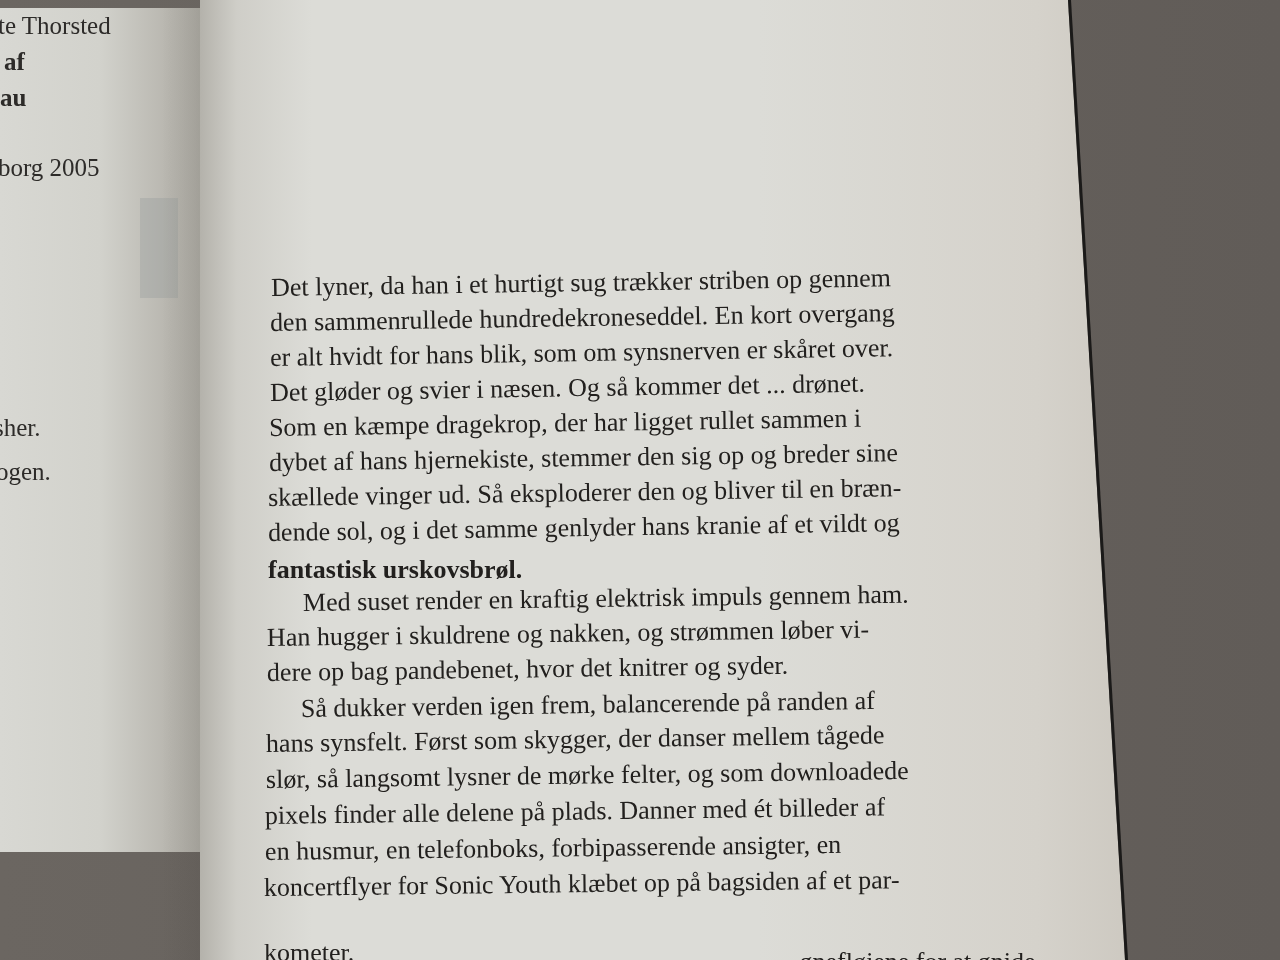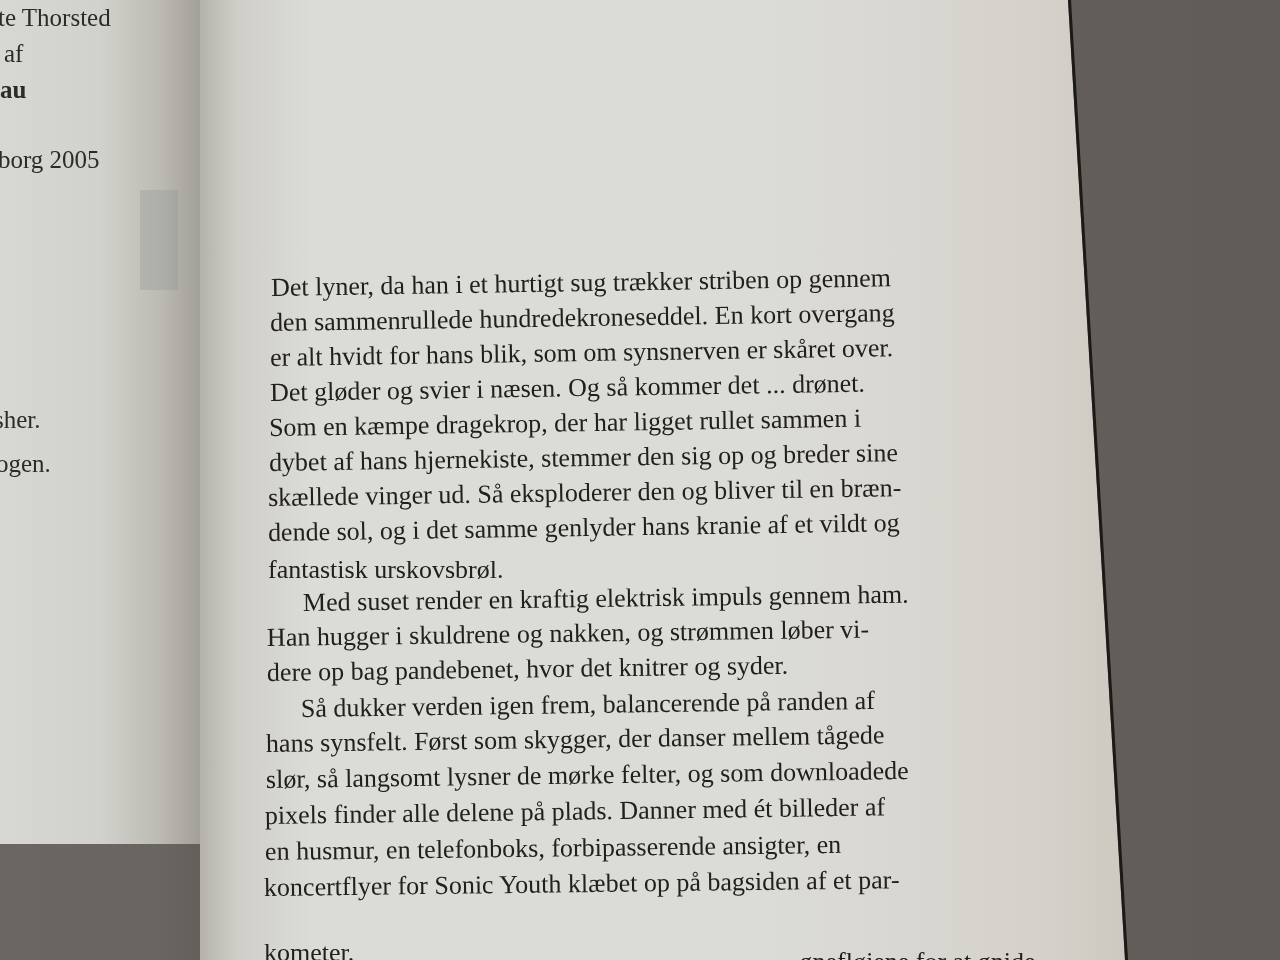--- a/index.html
+++ b/index.html
@@ -14,21 +14,21 @@
       position: relative;
       width: 1280px;
       height: 960px;
       overflow: hidden;
       background: linear-gradient(90deg, #6b6661 0%, #615c58 100%);
     }
     
     .left-page {
       position: absolute;
       left: 0;
-      top: 0;
+      top: 8px;
       width: 215px;
       height: 844px;
       background: linear-gradient(90deg, #d8d8d3 0%, #d2d2cc 45%, #b9b7b0 75%, #a9a79f 100%);
       padding-left: 7px;
     }
     .left-page .gutter-shadow {
       position: absolute;
       right: 0;
       top: 0;
       width: 60px;
@@ -99,41 +99,41 @@
   </style>
 </head>
 <body>
 
 <div class="scene">
 
   <div class="left-page">
     <div class="left-rect"></div>
     <div class="gutter-shadow"></div>
     <div class="left-line" style="left:-2px; top:4px;">te Thorsted</div>
-    <div class="left-line" style="left:4px; top:40px;">af</div>
+    <div class="left-line" style="left:4px; top:40px;font-weight:bold;">af</div>
     <div class="left-line" style="left:0px; top:76px;font-weight:bold;">au</div>
     <div class="left-line" style="left:-2px; top:146px;">borg 2005</div>
     <div class="left-line" style="left:-6px; top:406px;">sher.</div>
     <div class="left-line" style="left:-4px; top:450px;">ogen.</div>
   </div>
 
   <div class="right-page-fill"></div>
   <div class="page-edge"></div>
 
 
   <div class="body-text">
     <div class="line" style="left:271px; top:268px; transform: rotate(-0.9deg);">Det lyner, da han i et hurtigt sug trækker striben op gennem</div>
     <div class="line" style="left:270px; top:303px; transform: rotate(-0.9deg);">den sammenrullede hundredekroneseddel. En kort overgang</div>
     <div class="line" style="left:270px; top:338px; transform: rotate(-0.9deg);">er alt hvidt for hans blik, som om synsnerven er skåret over.</div>
     <div class="line" style="left:270px; top:373px; transform: rotate(-0.9deg);">Det gløder og svier i næsen. Og så kommer det ... drønet.</div>
     <div class="line" style="left:269px; top:408px; transform: rotate(-0.9deg);">Som en kæmpe dragekrop, der har ligget rullet sammen i</div>
     <div class="line" style="left:269px; top:443px; transform: rotate(-0.9deg);">dybet af hans hjernekiste, stemmer den sig op og breder sine</div>
     <div class="line" style="left:268px; top:478px; transform: rotate(-0.9deg);">skællede vinger ud. Så eksploderer den og bliver til en bræn-</div>
     <div class="line" style="left:268px; top:513px; transform: rotate(-0.9deg);">dende sol, og i det samme genlyder hans kranie af et vildt og</div>
-    <div class="line" style="left:268px; top:550px;">fantastisk urskovsbrøl.</div>
+    <div class="line" style="left:268px; top:550px;font-weight:bold;">fantastisk urskovsbrøl.</div>
     <div class="line" style="left:303px; top:583px; transform: rotate(-0.8deg);">Med suset render en kraftig elektrisk impuls gennem ham.</div>
     <div class="line" style="left:267px; top:618px; transform: rotate(-0.8deg);">Han hugger i skuldrene og nakken, og strømmen løber vi-</div>
     <div class="line" style="left:267px; top:653px; transform: rotate(-0.8deg);">dere op bag pandebenet, hvor det knitrer og syder.</div>
     <div class="line" style="left:301px; top:689px; transform: rotate(-0.8deg);">Så dukker verden igen frem, balancerende på randen af</div>
     <div class="line" style="left:266px; top:724px; transform: rotate(-0.8deg);">hans synsfelt. Først som skygger, der danser mellem tågede</div>
     <div class="line" style="left:266px; top:760px; transform: rotate(-0.8deg);">slør, så langsomt lysner de mørke felter, og som downloadede</div>
     <div class="line" style="left:265px; top:796px; transform: rotate(-0.8deg);">pixels finder alle delene på plads. Danner med ét billeder af</div>
     <div class="line" style="left:265px; top:832px; transform: rotate(-0.7deg);">en husmur, en telefonboks, forbipasserende ansigter, en</div>
     <div class="line" style="left:264px; top:868px; transform: rotate(-0.7deg);">koncertflyer for Sonic Youth klæbet op på bagsiden af et par-</div>
     <div class="line" style="left:264px; top:917px;margin-top:16px;">kometer.</div>

